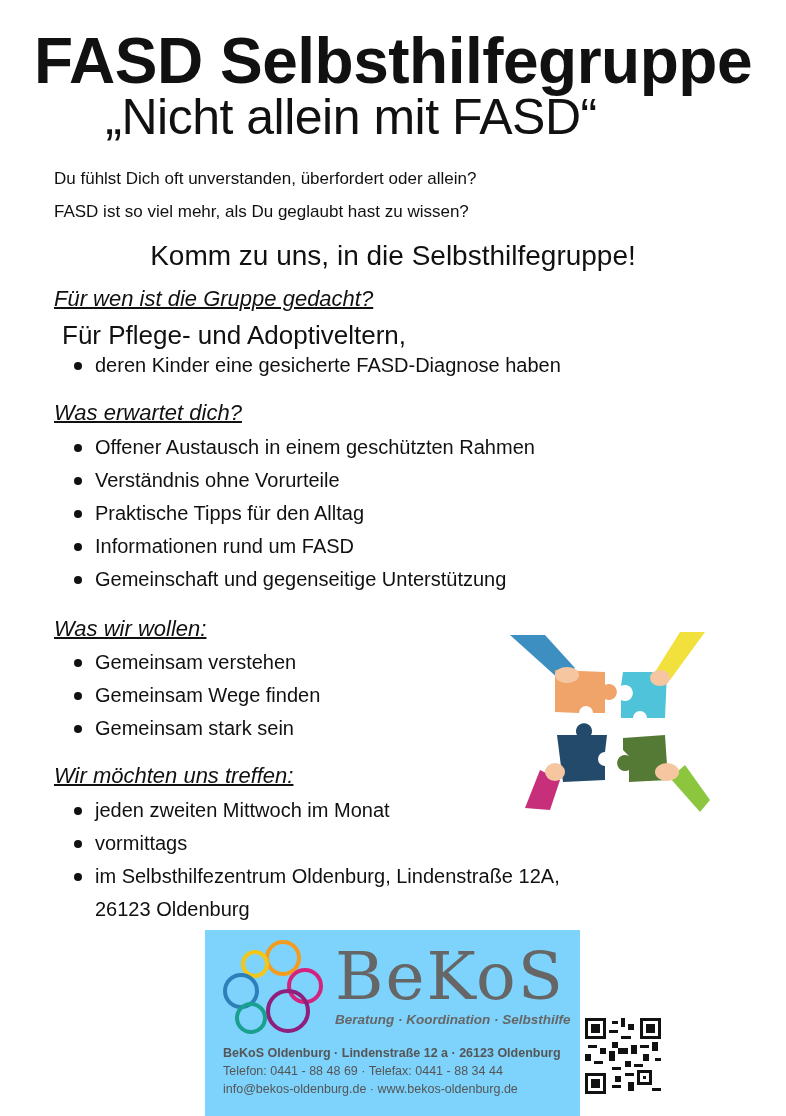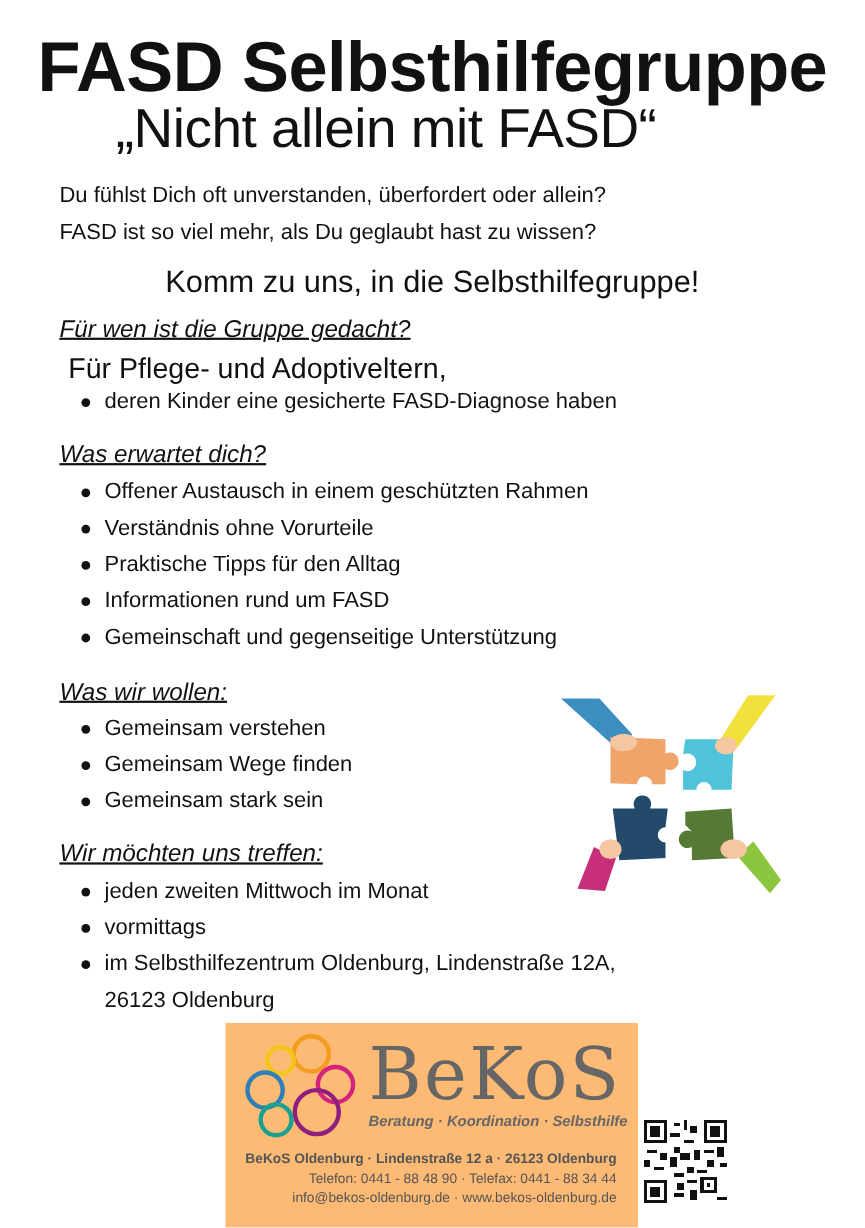--- a/index.html
+++ b/index.html
@@ -1,27 +1,27 @@
 <!DOCTYPE html>
 <html><head>
 <meta charset="utf-8">
 <style>
   html,body{margin:0;padding:0;background:#fff;}
   body{width:786px;height:1116px;position:relative;overflow:hidden;font-family:"Liberation Sans",sans-serif;color:#111;}
   .title{position:absolute;left:0;width:786px;text-align:center;font-weight:bold;font-size:64px;top:24px;letter-spacing:-0.5px;}
   .subtitle{position:absolute;left:0;width:702px;text-align:center;font-size:50px;top:88px;letter-spacing:-0.5px;}
-  .intro{position:absolute;left:54px;top:162px;font-size:20px;line-height:33px;}
+  .intro{position:absolute;left:54px;top:162px;font-size:17px;line-height:33px;}
   .cta{position:absolute;left:0;width:786px;text-align:center;top:240px;font-weight:normal;font-size:28px;}
   .sec-head{position:absolute;left:54px;font-size:22px;font-style:italic;text-decoration:underline;text-decoration-thickness:2px;}
   .plain{position:absolute;left:62px;font-size:26px;}
   ul.list{position:absolute;left:54px;margin:0;padding:0;list-style:none;font-size:20px;}
   ul.list li{position:relative;padding-left:41px;height:33px;line-height:33px;}
   ul.list li .bullet{position:absolute;left:20px;top:13px;width:8px;height:8px;border-radius:50%;background:#111;}
   .puzzle{position:absolute;left:505px;top:630px;width:210px;height:190px;}
-  .logo-box{position:absolute;left:205px;top:930px;width:375px;height:186px;background:#fdba74;text-align:right;}
+  .logo-box{position:absolute;left:205px;top:930px;width:375px;height:186px;background:#7dd3fc;}
   .bekos-word{position:absolute;left:130px;top:8px;font-family:"DejaVu Serif",serif;font-size:66px;color:#666;letter-spacing:2px;}
   .bekos-tag{position:absolute;left:130px;top:82px;font-size:13.5px;font-style:italic;font-weight:bold;color:#666;}
   .bekos-addr{position:absolute;left:18px;top:114px;font-size:12.5px;color:#555;line-height:18px;white-space:nowrap;}
   .bekos-addr .b{font-weight:bold;}
   .qr{position:absolute;left:585px;top:1018px;width:76px;height:76px;}
 </style>
 </head>
 <body>
 
 <div class="title">FASD Selbsthilfegruppe</div>
@@ -91,21 +91,21 @@
     <circle cx="42" cy="28" r="12" fill="none" stroke="#f2c719" stroke-width="4"></circle>
     <circle cx="92" cy="50" r="16" fill="none" stroke="#d4237f" stroke-width="4"></circle>
     <circle cx="28" cy="55" r="16" fill="none" stroke="#2c7fb8" stroke-width="4"></circle>
     <circle cx="75" cy="75" r="20" fill="none" stroke="#8e1f7d" stroke-width="4"></circle>
     <circle cx="38" cy="82" r="14" fill="none" stroke="#1aa08e" stroke-width="4"></circle>
   </svg>
   <div class="bekos-word">BeKoS</div>
   <div class="bekos-tag">Beratung · Koordination · Selbsthilfe</div>
   <div class="bekos-addr">
     <div class="b">BeKoS Oldenburg · Lindenstraße 12 a · 26123 Oldenburg</div>
-    <div>Telefon:  0441  -  88  48  90  ·  Telefax:  0441  -  88  34  44</div>
+    <div>Telefon:  0441  -  88  48  69  ·  Telefax:  0441  -  88  34  44</div>
     <div>info@bekos-oldenburg.de   ·   www.bekos-oldenburg.de</div>
   </div>
 </div>
 
 <svg class="qr" viewBox="0 0 25 25" shape-rendering="crispEdges">
   <rect width="25" height="25" fill="#fff"></rect>
   <g fill="#111">
     <rect x="0" y="0" width="7" height="7"></rect>
       <rect x="1" y="1" width="5" height="5" fill="#fff"></rect>
       <rect x="2" y="2" width="3" height="3"></rect>

